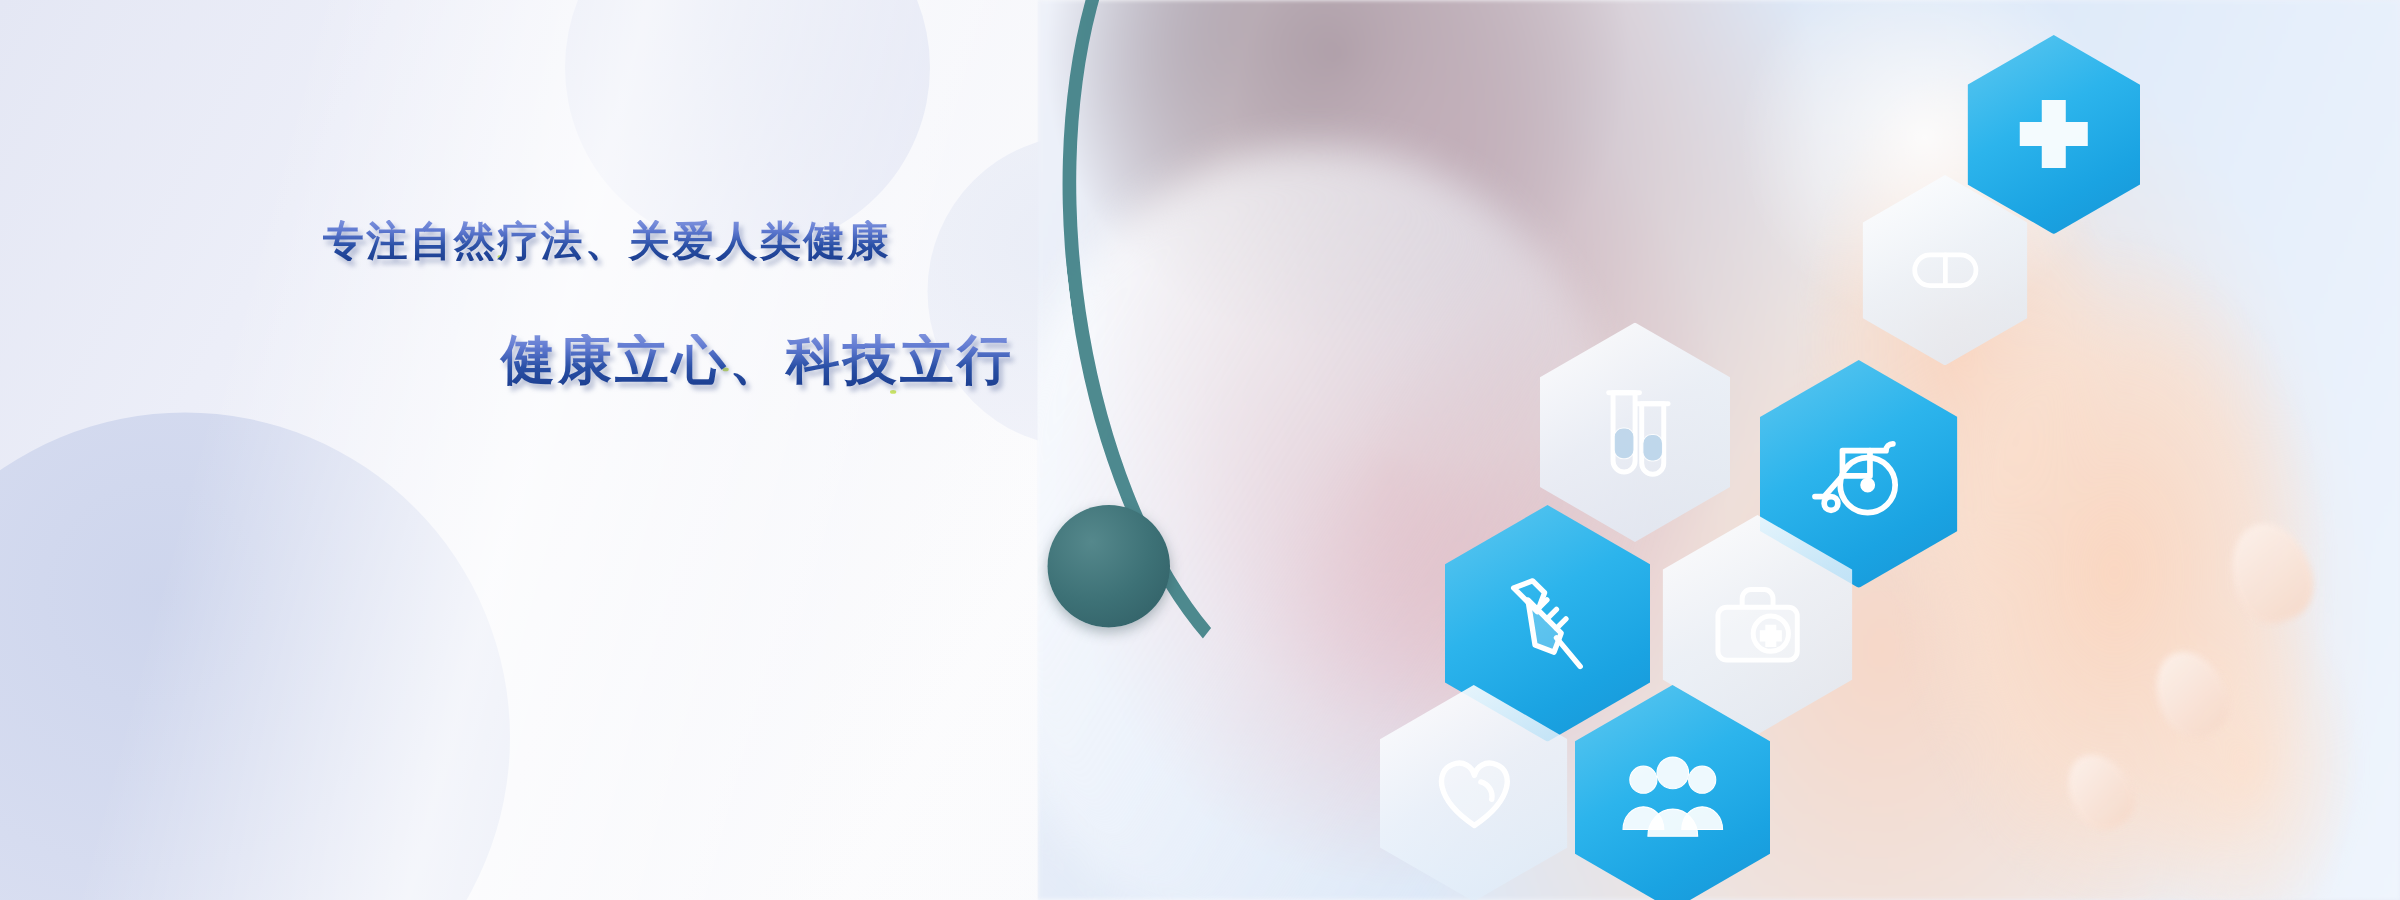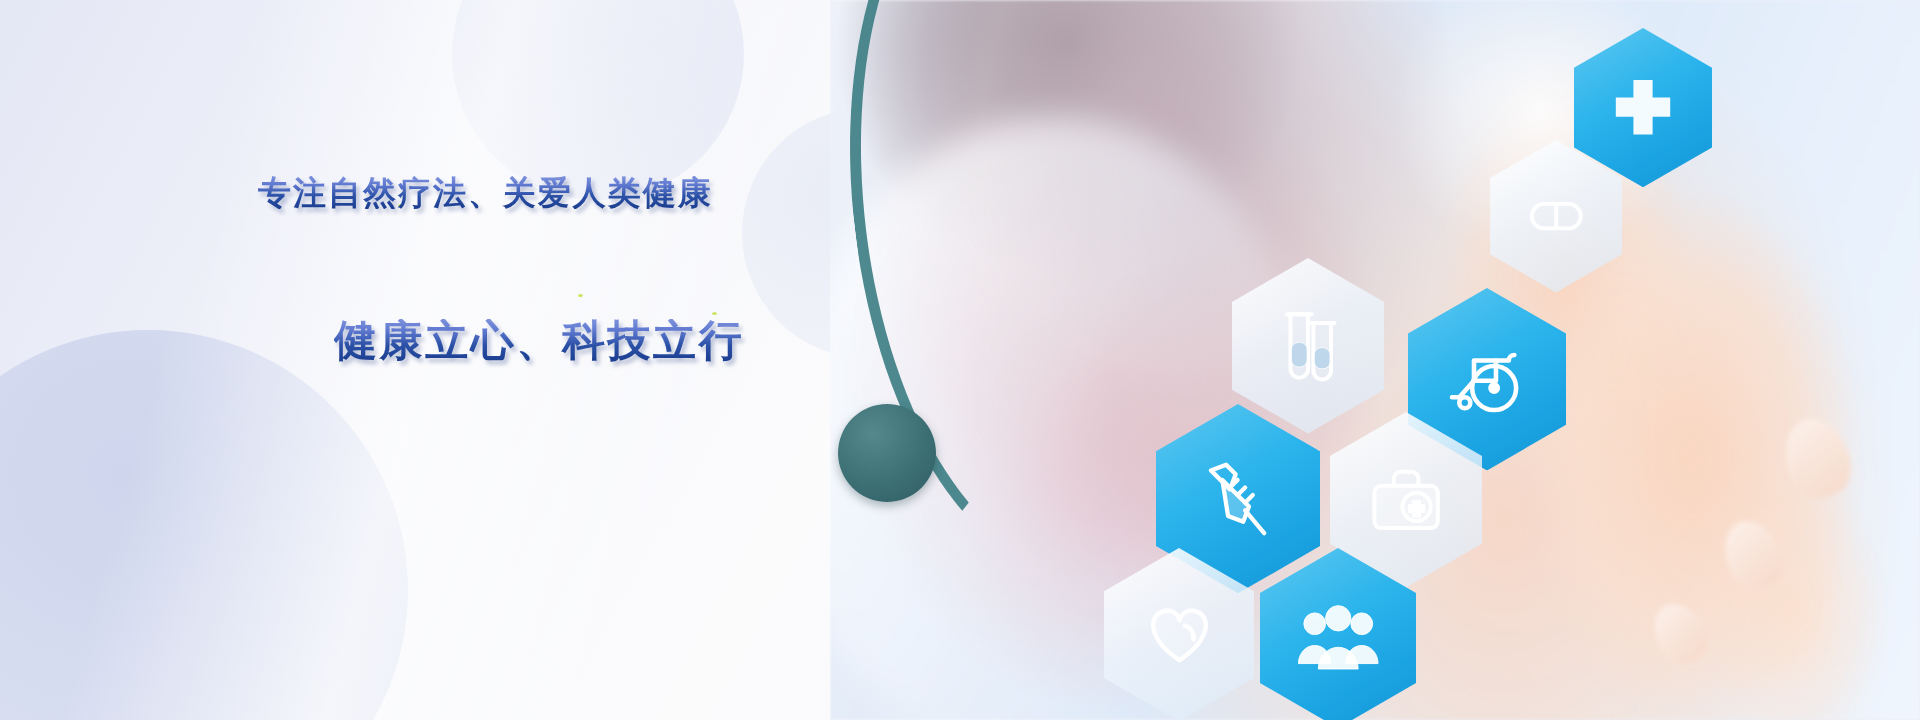--- a/index.html
+++ b/index.html
@@ -43,21 +43,21 @@
     font-weight:bold;
     letter-spacing:.06em;
     line-height:1;
     background:linear-gradient(180deg,#7f93dd 0%,#5f79d0 26%,#2a50a6 62%,#1b3d8f 100%);
     -webkit-background-clip:text;background-clip:text;
     color:transparent;-webkit-text-fill-color:transparent;
     filter:drop-shadow(3px 4px 2px rgba(60,80,140,.35));
     white-space:nowrap;
   }
   .line-1{font-size:33px;}
-  .line-2{font-size:43px;margin-top:110px;margin-left:76px;}
+  .line-2{font-size:43px;margin-top:58px;margin-left:76px;text-align:center;}
 
   
   .photo{
     position:absolute;right:0;top:0;width:1090px;height:720px;
     overflow:hidden;
   }
   .photo-bg{
     position:absolute;inset:0;
     background:
       radial-gradient(ellipse 420px 560px at 30% 18%, rgba(196,176,186,.95) 0%, rgba(214,196,200,.6) 42%, rgba(226,232,246,0) 72%),

